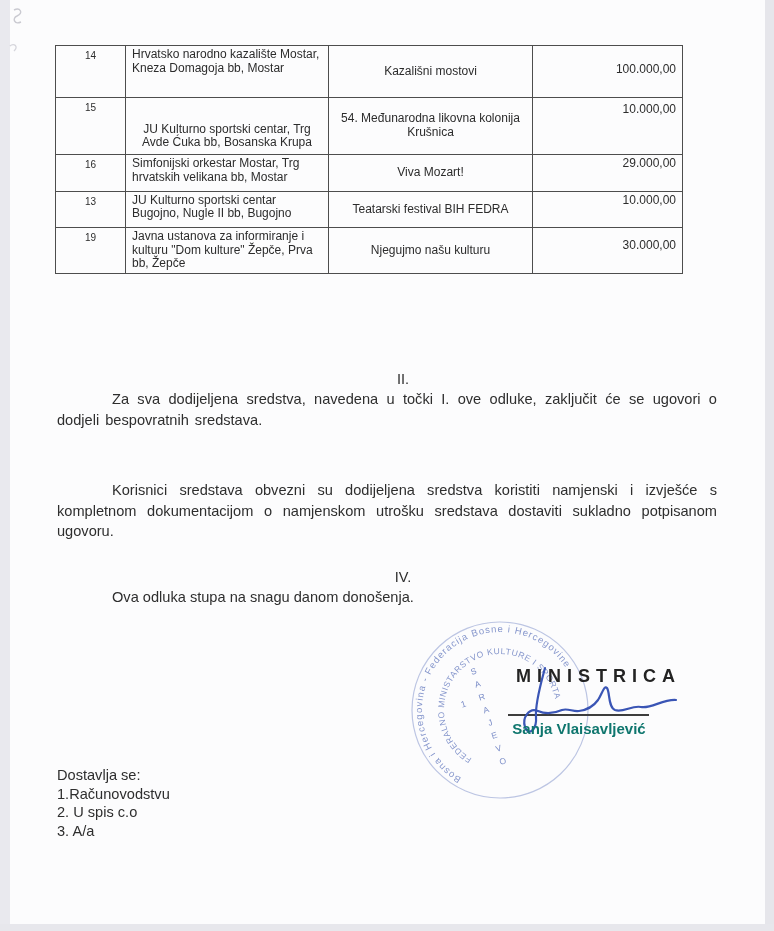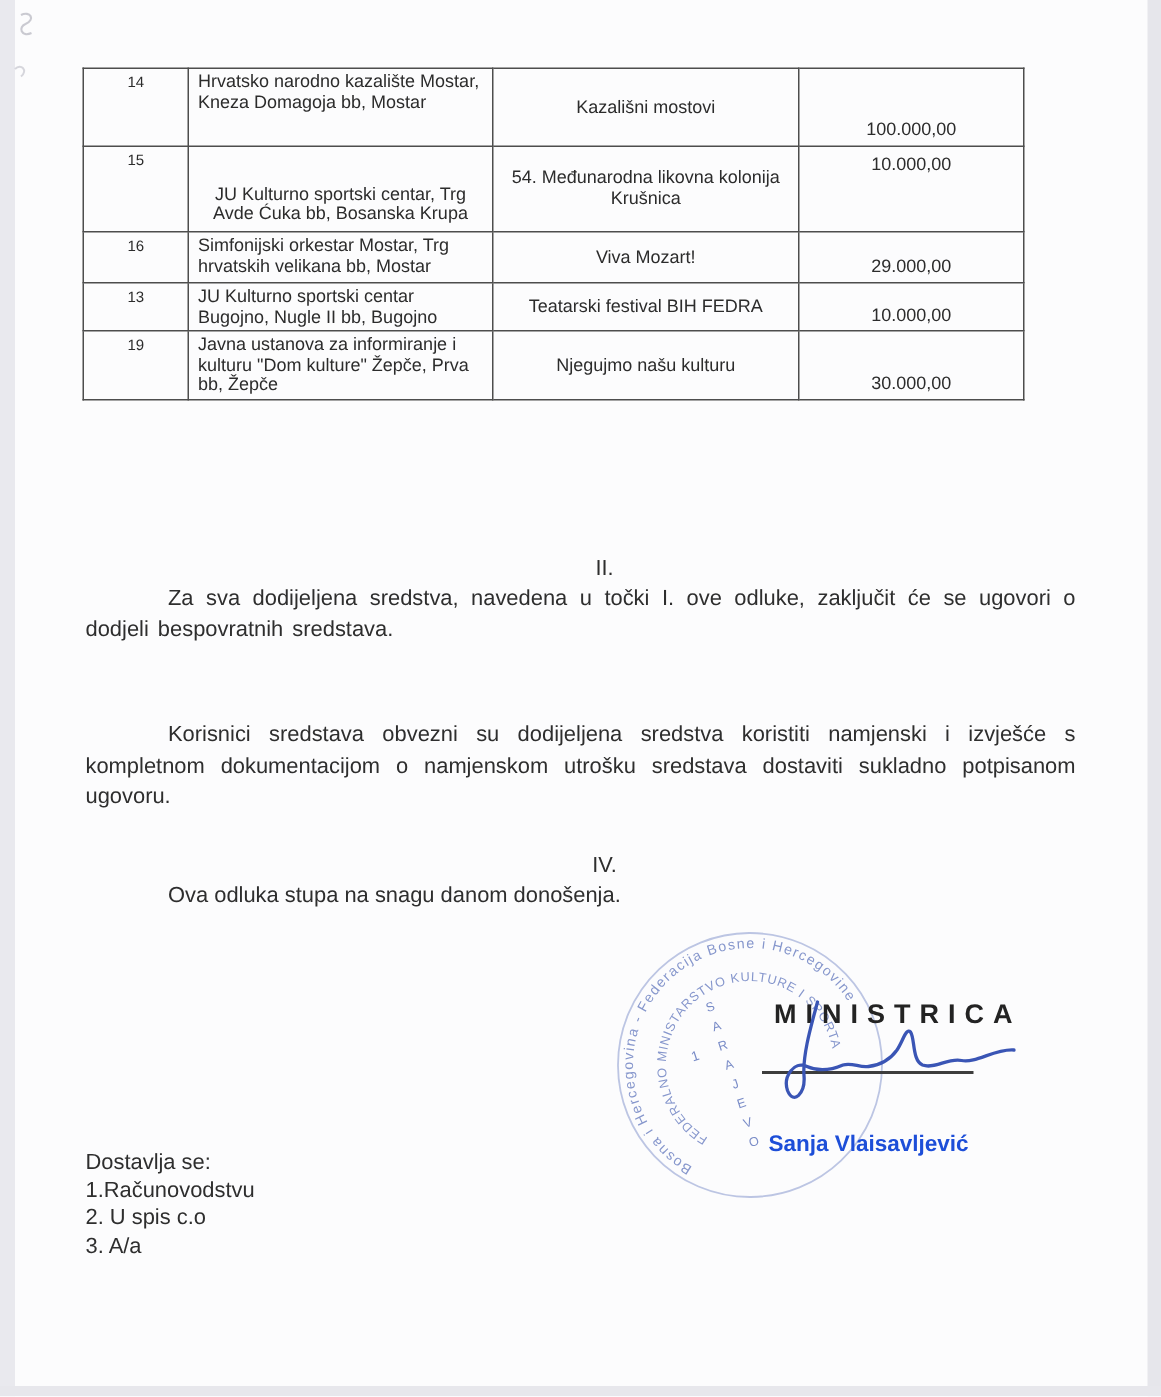--- a/index.html
+++ b/index.html
@@ -16,21 +16,21 @@
 
   
   table.grant-table{
     position:absolute;left:55px;top:45px;width:627px;
     border-collapse:collapse;table-layout:fixed;
     font-size:12px;line-height:13.6px;color:#2c2c2c;
   }
   .grant-table td{border:1px solid #4d4d4d;padding:2px 6px;vertical-align:top;overflow:hidden;}
   .grant-table td.c-num{text-align:center;font-size:10px;padding-top:3px;}
   .grant-table td.c-proj{text-align:center;vertical-align:middle;}
-  .grant-table td.c-amt{text-align:center;vertical-align:bottom;padding-bottom:3px;}
+  .grant-table td.c-amt{text-align:right;vertical-align:bottom;padding-bottom:20px;}
   tr.r14{height:52px;} tr.r15{height:57px;} tr.r16{height:34px;}
   tr.r17{height:29px;} tr.r18{height:58px;} tr.r19{height:38px;}
   tr.r15 td.c-org{vertical-align:bottom;padding-bottom:4px;text-align:center;}
   tr.r15 td.c-amt{vertical-align:top;padding-top:5px;}
 
   
   .numeral{position:absolute;left:57px;width:660px;margin:16px;text-align:center;font-size:14.5px;}
   .para{position:absolute;left:57px;width:660px;margin:0;font-size:14.6px;line-height:20.5px;text-indent:55px;}
   .justify{text-align:justify;word-spacing:2px;}
 
@@ -38,21 +38,21 @@
   .stamp-svg{position:absolute;left:400px;top:610px;}
   .stamp-center{
     position:absolute;left:482px;top:664px;height:98px;
     writing-mode:vertical-rl;text-orientation:upright;
     font-size:8.5px;letter-spacing:3.5px;color:#6d81c2;opacity:.9;
     transform:rotate(-18deg);
   }
   .stamp-one{position:absolute;left:461px;top:699px;font-size:9px;color:#6d81c2;opacity:.9;transform:rotate(-18deg);}
   .minister-title{position:absolute;left:516px;top:666px;font-weight:bold;font-size:18px;letter-spacing:6px;color:#232323;}
   .sig-line{position:absolute;left:508px;top:714px;width:141px;border-top:2px solid #3d3d3d;}
-  .minister-name{position:absolute;left:494px;top:754px;width:170px;text-align:center;font-weight:bold;font-size:15px;color:#1d4ed8;}
+  .minister-name{position:absolute;left:494px;top:720px;width:170px;text-align:center;font-weight:bold;font-size:15px;color:#0f766e;}
   .sig-svg{position:absolute;left:505px;top:655px;}
 
   
   .dist{position:absolute;left:57px;top:766px;font-size:14.6px;line-height:18.5px;}
 </style>
 </head>
 <body>
 
 <div class="scan">
 

